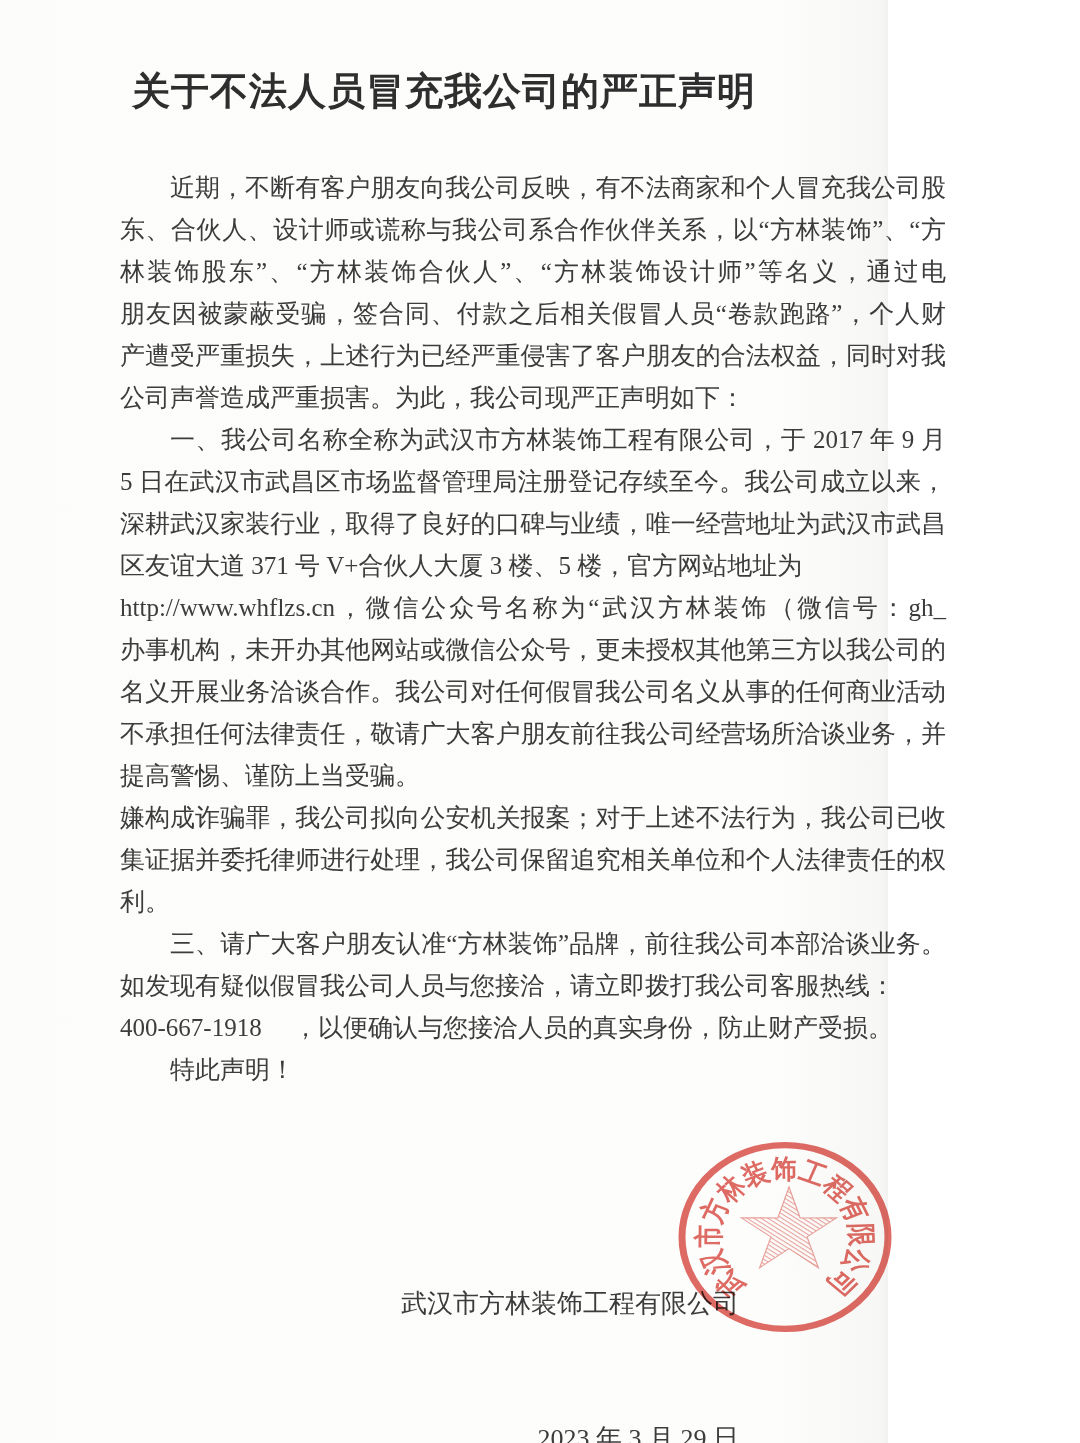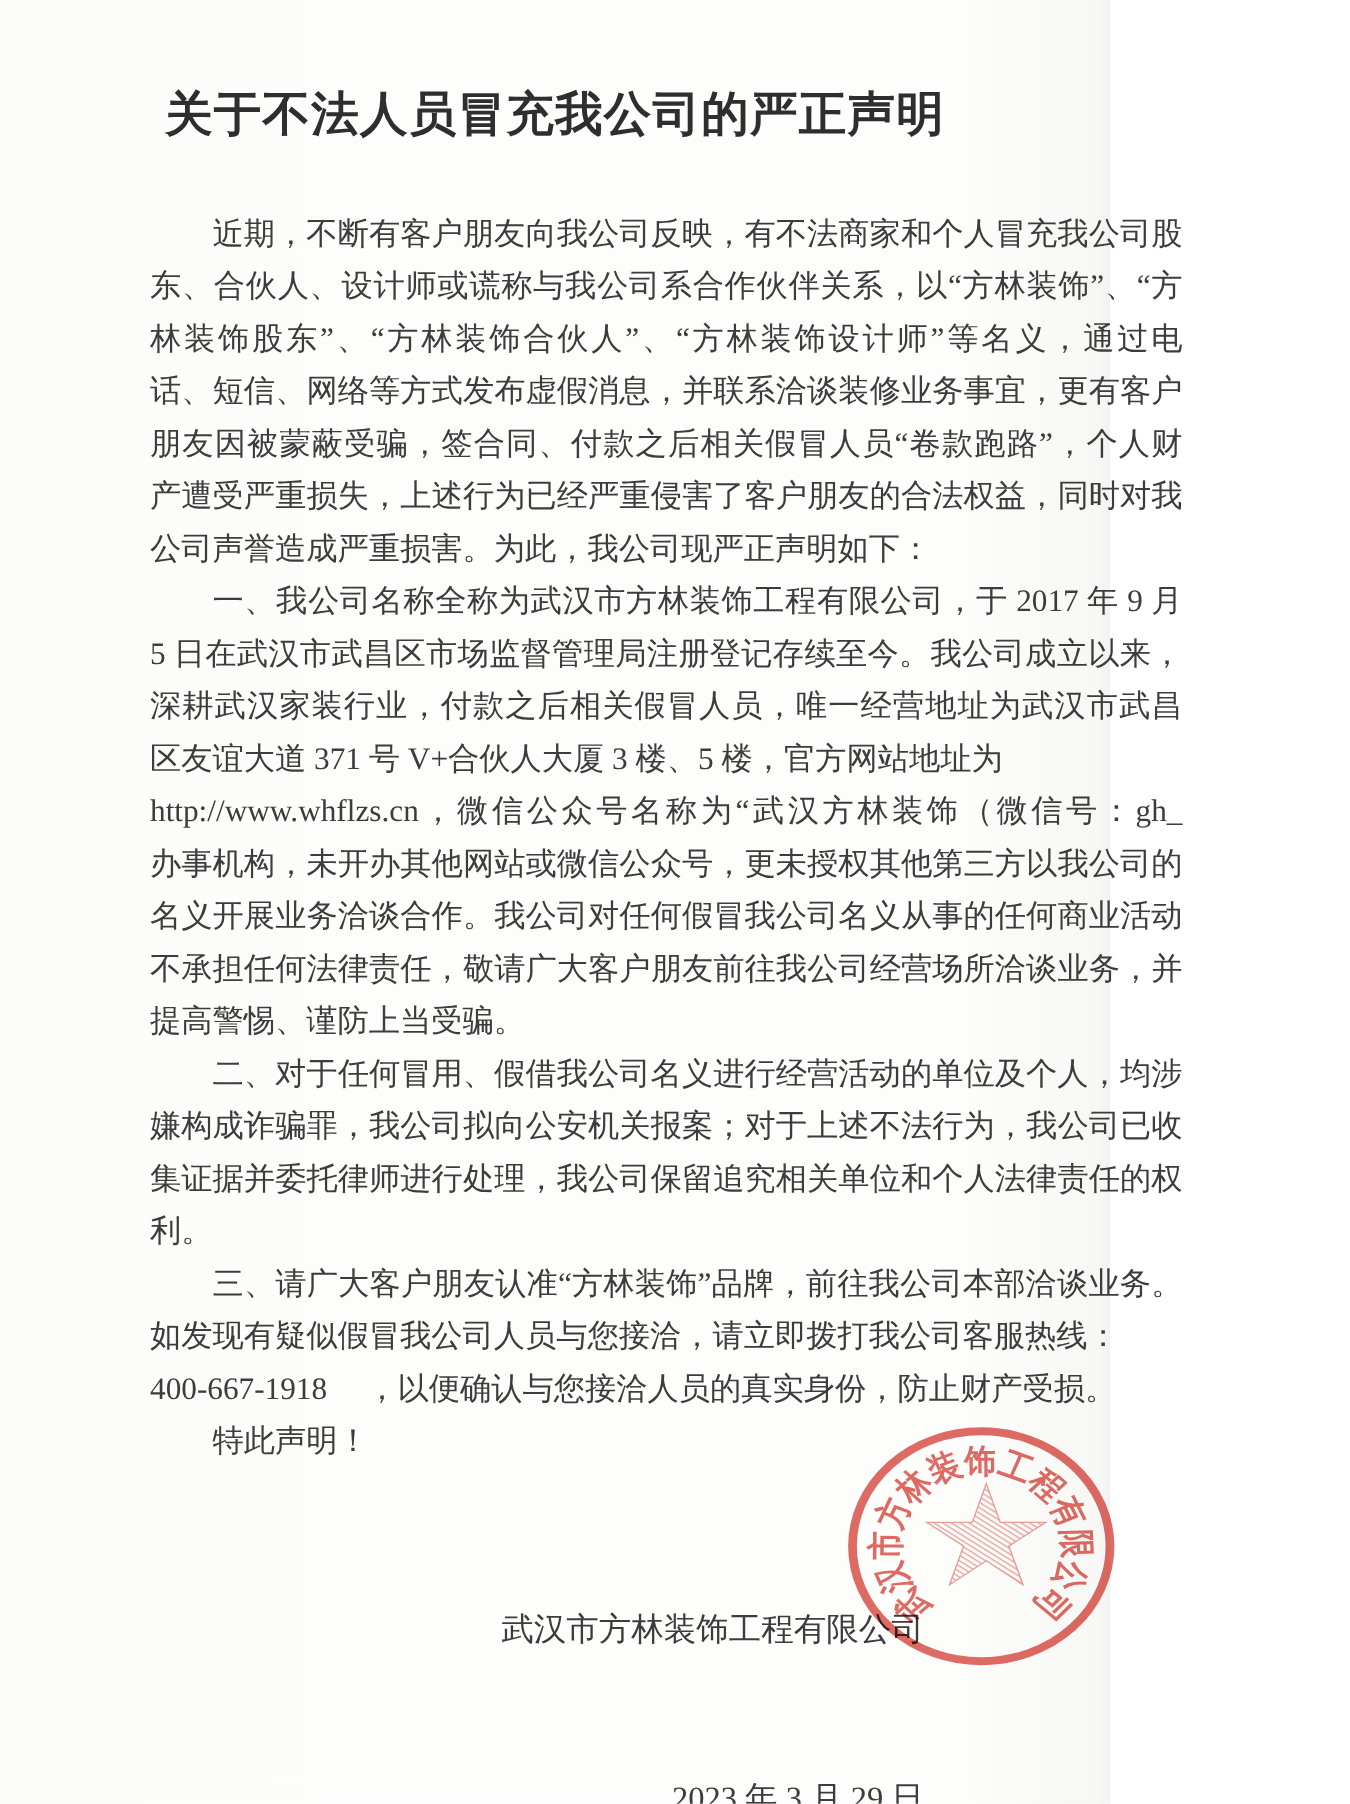--- a/index.html
+++ b/index.html
@@ -67,34 +67,32 @@
 <body>
 
 <div class="page">
 
   <div class="doc-title">关于不法人员冒充我公司的严正声明</div>
 
   <div class="doc-body">
       <div class="line full indent">近期，不断有客户朋友向我公司反映，有不法商家和个人冒充我公司股</div>
       <div class="line full">东、合伙人、设计师或谎称与我公司系合作伙伴关系，以“方林装饰”、“方</div>
       <div class="line full">林装饰股东”、“方林装饰合伙人”、“方林装饰设计师”等名义，通过电</div>
-      <div class="line full">话、短信、网络等方式发布虚假消息，并联系洽谈装修业务事宜，更有客户</div>
       <div class="line full">朋友因被蒙蔽受骗，签合同、付款之后相关假冒人员“卷款跑路”，个人财</div>
       <div class="line full">产遭受严重损失，上述行为已经严重侵害了客户朋友的合法权益，同时对我</div>
       <div class="line">公司声誉造成严重损害。为此，我公司现严正声明如下：</div>
       <div class="line full indent">一、我公司名称全称为武汉市方林装饰工程有限公司，于 2017 年 9 月</div>
       <div class="line full">5 日在武汉市武昌区市场监督管理局注册登记存续至今。我公司成立以来，</div>
-      <div class="line full">深耕武汉家装行业，付款之后相关假冒人员，唯一经营地址为武汉市武昌</div>
+      <div class="line full">深耕武汉家装行业，取得了良好的口碑与业绩，唯一经营地址为武汉市武昌</div>
       <div class="line">区友谊大道 371 号 V+合伙人大厦 3 楼、5 楼，官方网站地址为</div>
       <div class="line full">http://www.whflzs.cn，微信公众号名称为“武汉方林装饰（微信号：gh_</div>
       <div class="line full">办事机构，未开办其他网站或微信公众号，更未授权其他第三方以我公司的</div>
       <div class="line full">名义开展业务洽谈合作。我公司对任何假冒我公司名义从事的任何商业活动</div>
       <div class="line full">不承担任何法律责任，敬请广大客户朋友前往我公司经营场所洽谈业务，并</div>
       <div class="line">提高警惕、谨防上当受骗。</div>
-      <div class="line full indent">二、对于任何冒用、假借我公司名义进行经营活动的单位及个人，均涉</div>
       <div class="line full">嫌构成诈骗罪，我公司拟向公安机关报案；对于上述不法行为，我公司已收</div>
       <div class="line full">集证据并委托律师进行处理，我公司保留追究相关单位和个人法律责任的权</div>
       <div class="line">利。</div>
       <div class="line full indent">三、请广大客户朋友认准“方林装饰”品牌，前往我公司本部洽谈业务。</div>
       <div class="line">如发现有疑似假冒我公司人员与您接洽，请立即拨打我公司客服热线：</div>
       <div class="line">400-667-1918　 ，以便确认与您接洽人员的真实身份，防止财产受损。</div>
       <div class="line indent">特此声明！</div>
     </div>
 
   <div class="signature">

